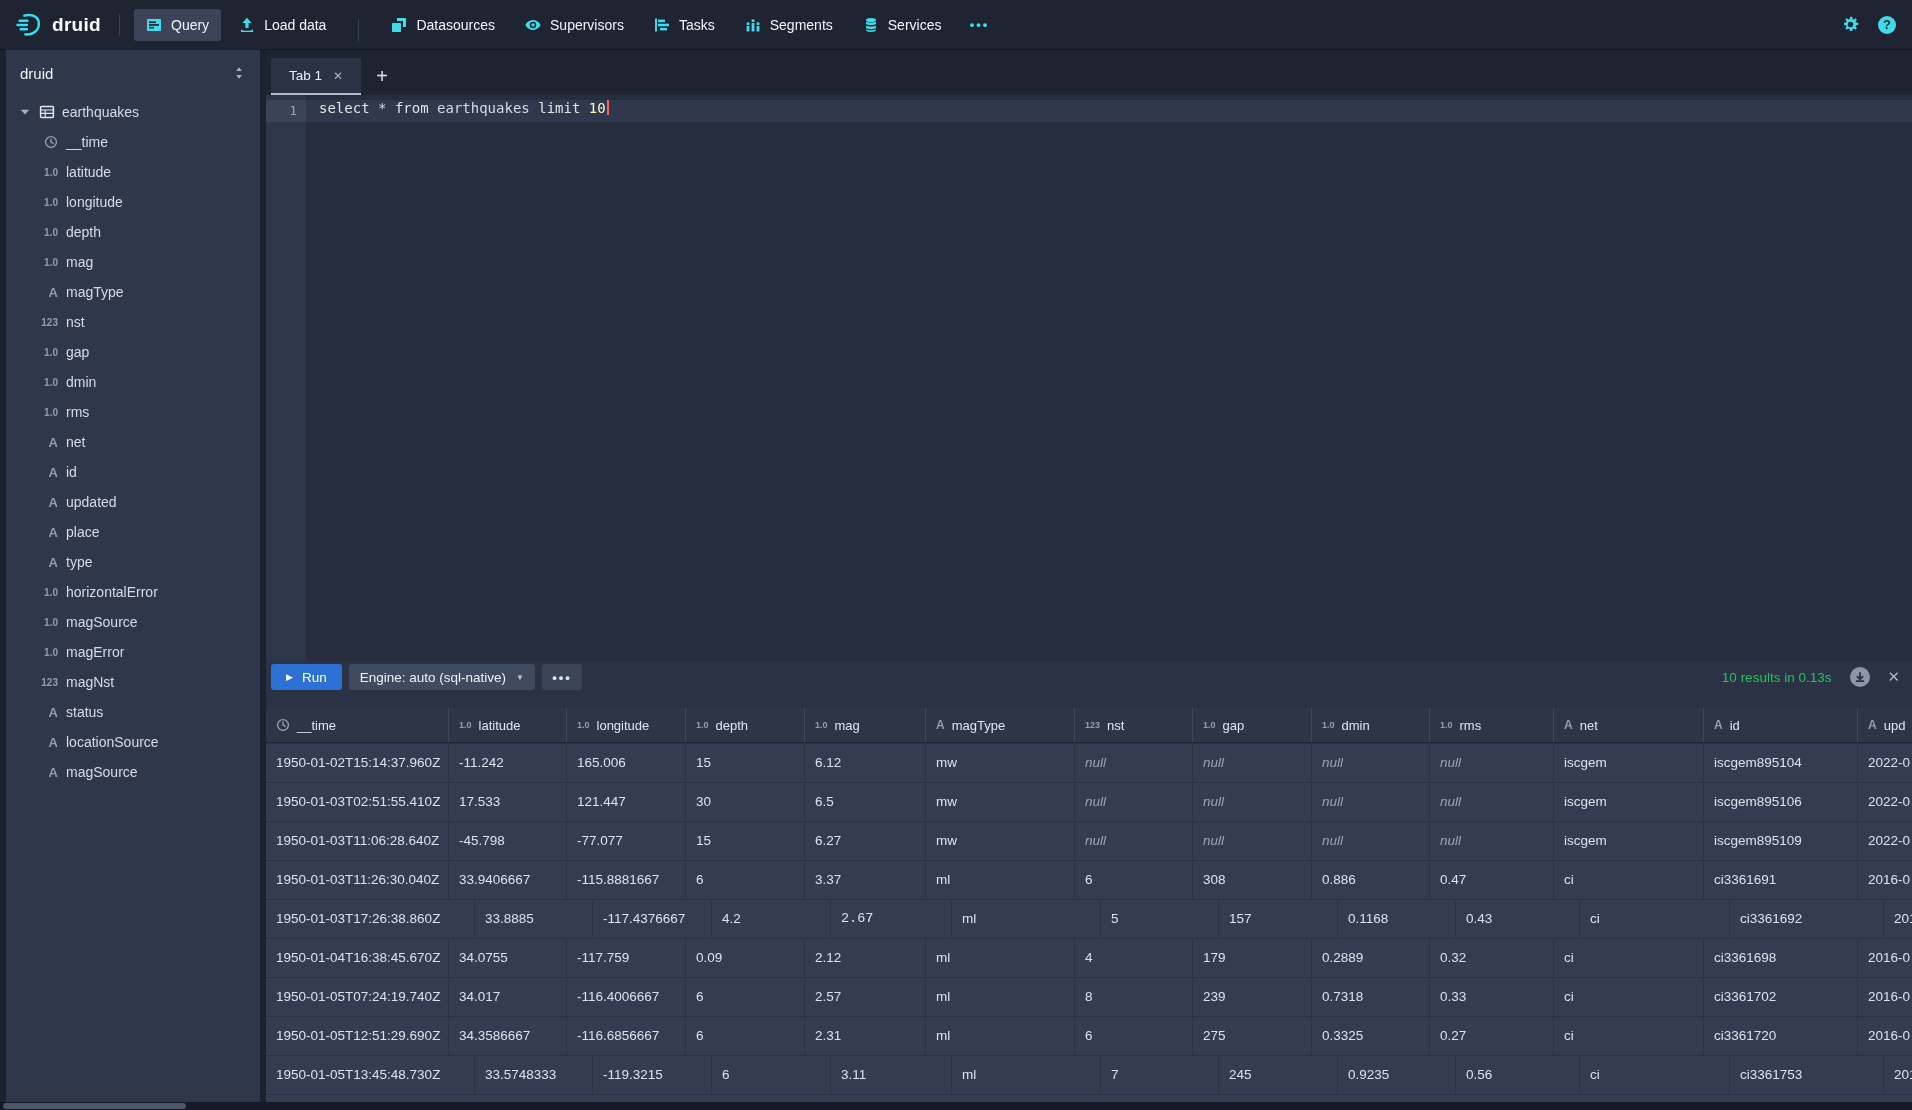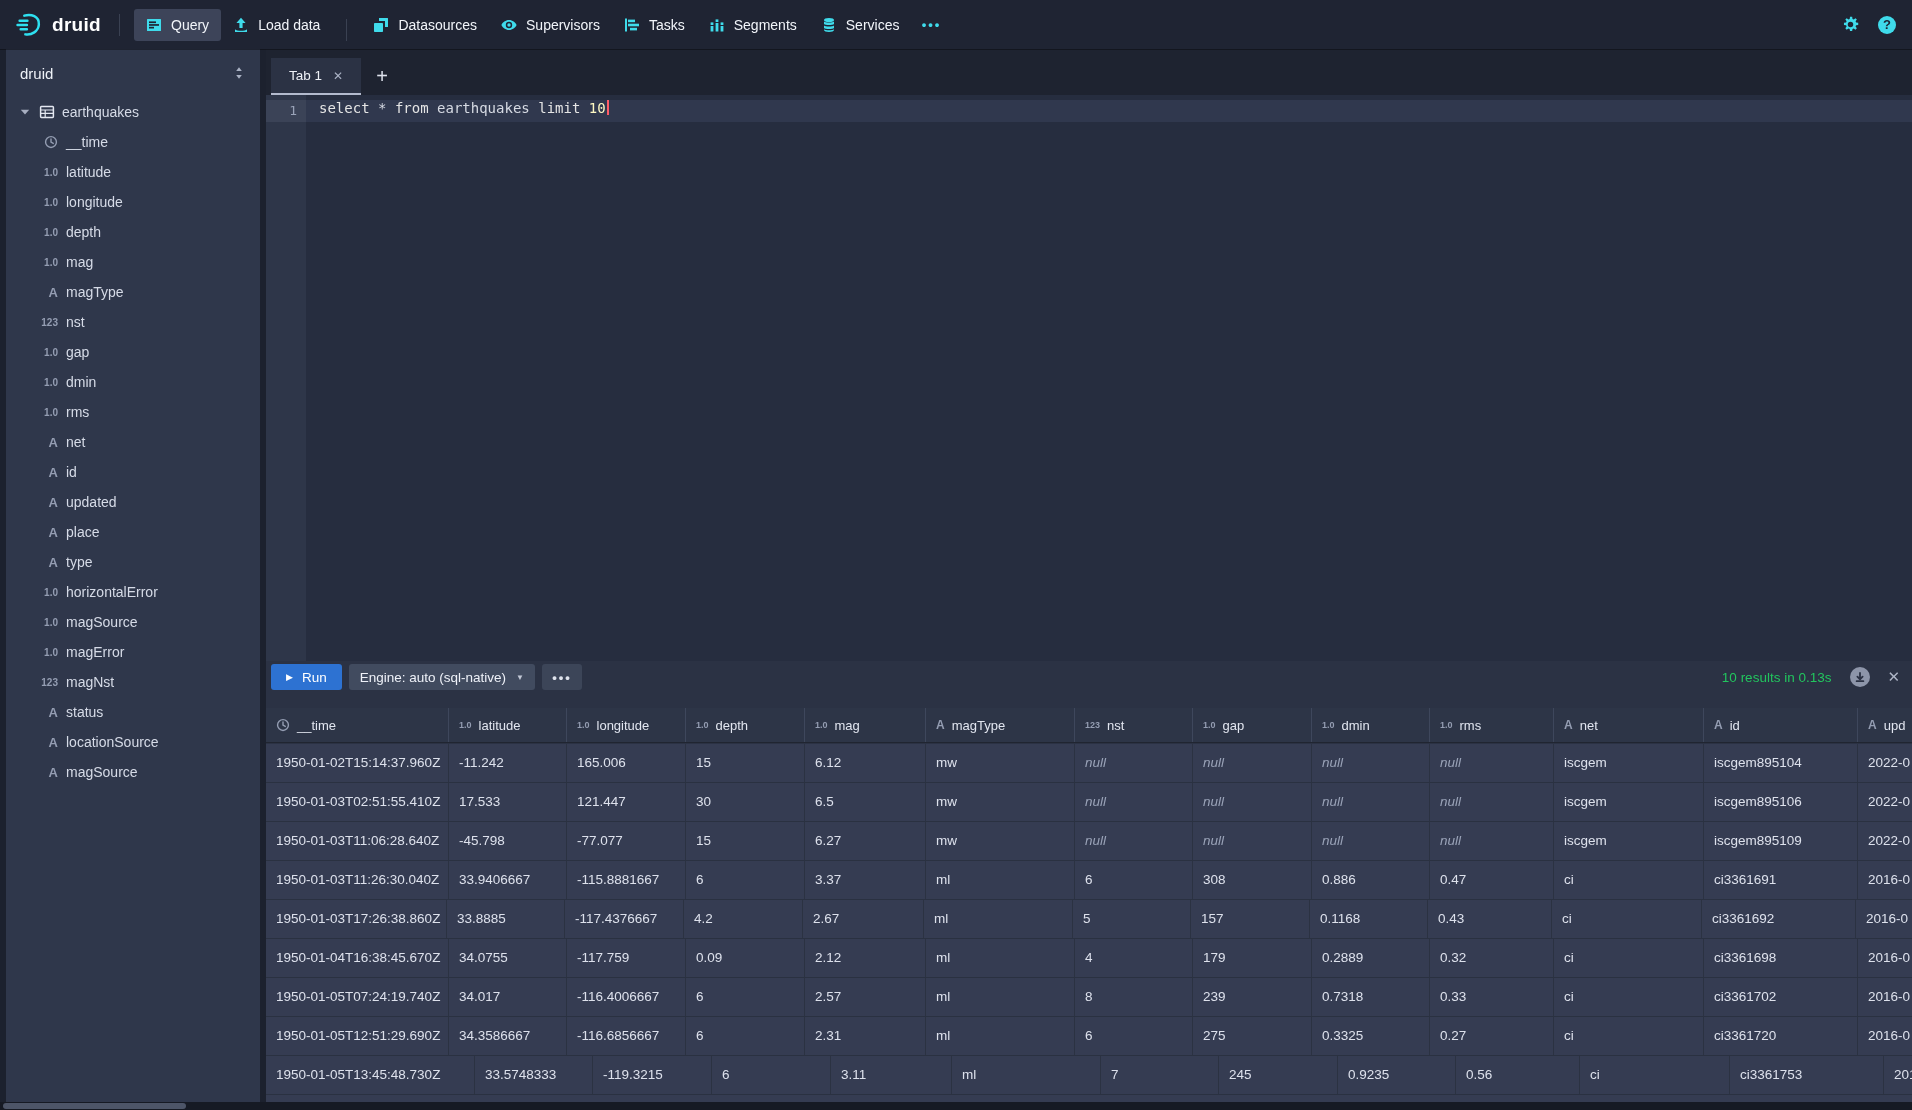--- a/index.html
+++ b/index.html
@@ -5,21 +5,21 @@
   *{margin:0;padding:0;box-sizing:border-box}
   html,body{width:1912px;height:1110px}
   body{background:#1c212e;font-family:"Liberation Sans",sans-serif;position:relative;overflow:hidden;color:#dfe3ed}
 
   
   .navbar{position:absolute;left:0;top:0;width:100%;height:49px;background:#1f2433;display:flex;align-items:center;padding:0 16px;z-index:5;box-shadow:0 1px 0 rgba(0,0,0,.35)}
   .brand{display:flex;align-items:center;gap:9px;margin-right:4px;cursor:pointer}
   .brand-logo svg{width:27px;height:27px;display:block}
   .brand-text{color:#fff;font-size:19px;font-weight:700;letter-spacing:.3px}
   .nav-divider{width:1px;height:22px;background:#3a4152;margin:0 14px;flex:none}
-  .nav-items{display:flex;align-items:flex-end;}
+  .nav-items{display:flex;align-items:flex-end;gap:6px}
   .nav-item{display:flex;align-items:center;gap:9px;height:32px;padding:0 12px;border-radius:3px;color:#f2f5fa;font-size:14px;cursor:pointer;flex:none}
   .nav-item.active{background:#3d4459}
   .nav-icon{width:16px;height:16px;color:#3fdbeb;display:flex;align-items:center;justify-content:center}
   .nav-icon svg{width:16px;height:16px;display:block}
   .dots{letter-spacing:2px;font-size:13px;font-weight:700}
   .navbar-spacer{flex:1}
   .nav-right{display:flex;align-items:center;gap:18px}
   .gear{color:#3fdbeb;width:19px;height:19px;cursor:pointer}
   .gear svg{width:19px;height:19px;display:block}
   .help-circle{width:18px;height:18px;border-radius:50%;background:#3fdbeb;color:#1f2433;font-weight:700;font-size:13px;display:flex;align-items:center;justify-content:center;cursor:pointer}
@@ -470,25 +470,25 @@
         <div class="cell" style="width: 149px;">ml</div>
         <div class="cell" style="width: 118px;">6</div>
         <div class="cell" style="width: 119px;">308</div>
         <div class="cell" style="width: 118px;">0.886</div>
         <div class="cell" style="width: 124px;">0.47</div>
         <div class="cell" style="width: 150px;">ci</div>
         <div class="cell" style="width: 154px;">ci3361691</div>
         <div class="cell" style="width: 200px;">2016-0</div>
       </div>
       <div class="trow">
-        <div class="cell" style="width: 181px;">1950-01-03T17:26:38.860Z</div>
+        <div class="cell" style="width: 209px;">1950-01-03T17:26:38.860Z</div>
         <div class="cell" style="width: 118px;">33.8885</div>
         <div class="cell" style="width: 119px;">-117.4376667</div>
         <div class="cell" style="width: 119px;">4.2</div>
-        <div class="cell" style="width: 121px;">2.67</div>
+        <div class="cell" style="width: 121px; font-family: Liberation Mono, monospace;">2.67</div>
         <div class="cell" style="width: 149px;">ml</div>
         <div class="cell" style="width: 118px;">5</div>
         <div class="cell" style="width: 119px;">157</div>
         <div class="cell" style="width: 118px;">0.1168</div>
         <div class="cell" style="width: 124px;">0.43</div>
         <div class="cell" style="width: 150px;">ci</div>
         <div class="cell" style="width: 154px;">ci3361692</div>
         <div class="cell" style="width: 200px;">2016-0</div>
       </div>
       <div class="trow">

